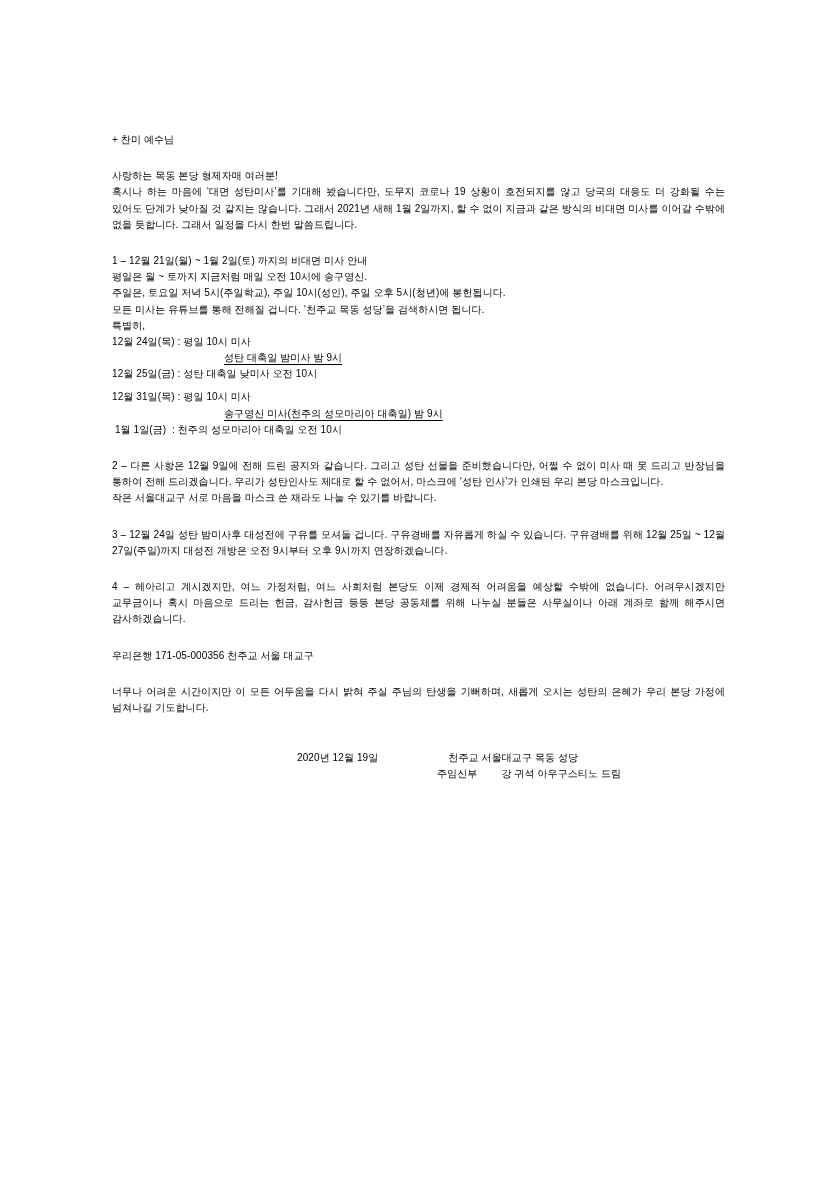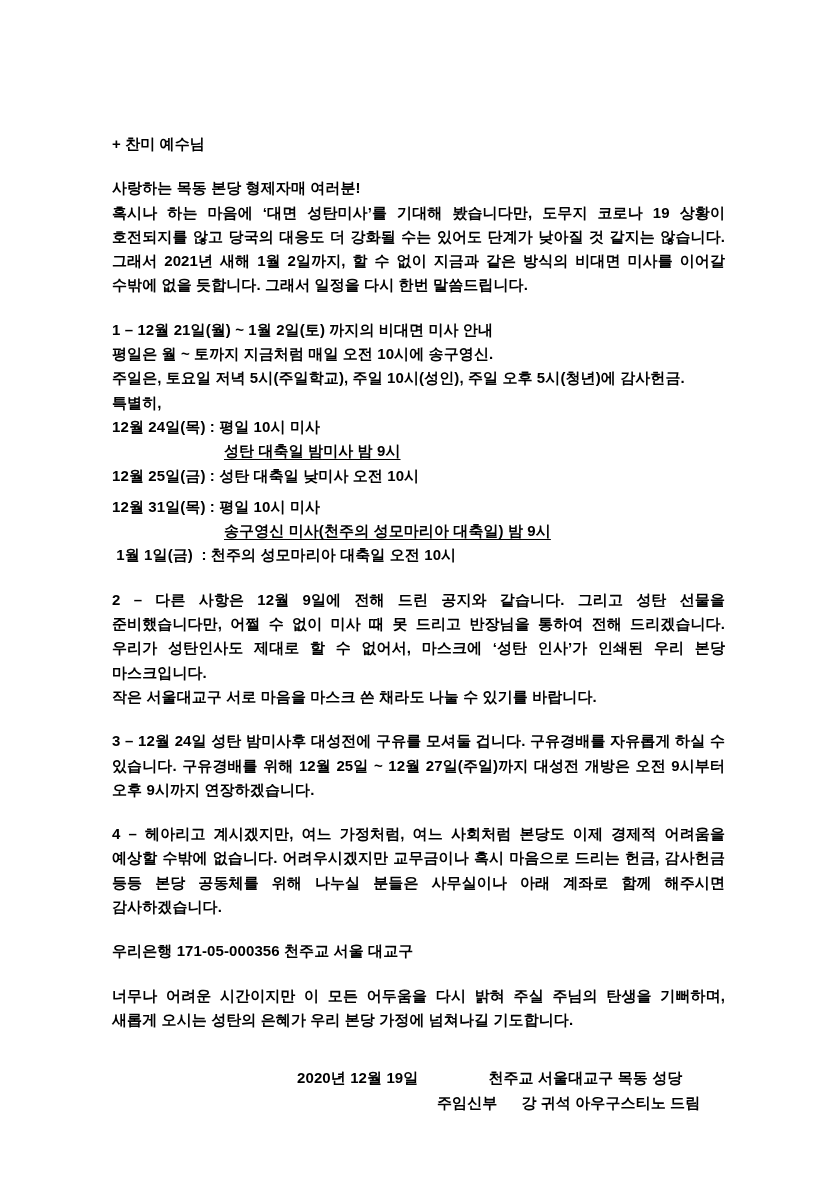--- a/index.html
+++ b/index.html
@@ -14,24 +14,23 @@
     color: #000000;
   }
   .page {
     position: relative;
     width: 835px;
     height: 1181px;
     box-sizing: border-box;
     padding: 132px 110px 0 112px;
   }
   .doc {
-    font-size: 15px;
+    font-size: 10px;
     line-height: 1.62;
     letter-spacing: 0.1px;
-    font-weight: bold;
   }
   .para {
     margin: 0;
     text-align: justify;
     text-justify: inter-character;
     word-break: keep-all;
   }
   .block {
     margin-bottom: 20px;
   }
@@ -73,21 +72,22 @@
     </div>
 
     <div class="block">
       <p class="line">사랑하는 목동 본당 형제자매 여러분!</p>
       <p class="para">혹시나 하는 마음에 ‘대면 성탄미사’를 기대해 봤습니다만, 도무지 코로나 19 상황이 호전되지를 않고 당국의 대응도 더 강화될 수는 있어도 단계가 낮아질 것 같지는 않습니다. 그래서 2021년 새해 1월 2일까지, 할 수 없이 지금과 같은 방식의 비대면 미사를 이어갈 수밖에 없을 듯합니다. 그래서 일정을 다시 한번 말씀드립니다.</p>
     </div>
 
     <div class="block">
       <p class="line">1 – 12월 21일(월) ~ 1월 2일(토) 까지의 비대면 미사 안내</p>
       <p class="line">평일은 월 ~ 토까지 지금처럼 매일 오전 10시에 송구영신.</p>
-      <p class="line">주일은, 토요일 저녁 5시(주일학교), 주일 10시(성인), 주일 오후 5시(청년)에 감사헌금.</p>
+      <p class="line">주일은, 토요일 저녁 5시(주일학교), 주일 10시(성인), 주일 오후 5시(청년)에 봉헌됩니다.</p>
+      <p class="line">모든 미사는 유튜브를 통해 전해질 겁니다. ‘천주교 목동 성당’을 검색하시면 됩니다.</p>
       <p class="line">특별히,</p>
 
       <p class="line">12월 24일(목) : 평일 10시 미사</p>
       <p class="line indent-1"><span class="underline">성탄 대축일 밤미사 밤 9시</span></p>
       <p class="line">12월 25일(금) : 성탄 대축일 낮미사 오전 10시</p>
       <div class="gap-small"></div>
       <p class="line">12월 31일(목) : 평일 10시 미사</p>
       <p class="line indent-2"><span class="underline">송구영신 미사(천주의 성모마리아 대축일) 밤 9시</span></p>
       <p class="line"> 1월 1일(금)  : 천주의 성모마리아 대축일 오전 10시</p>
     </div>

